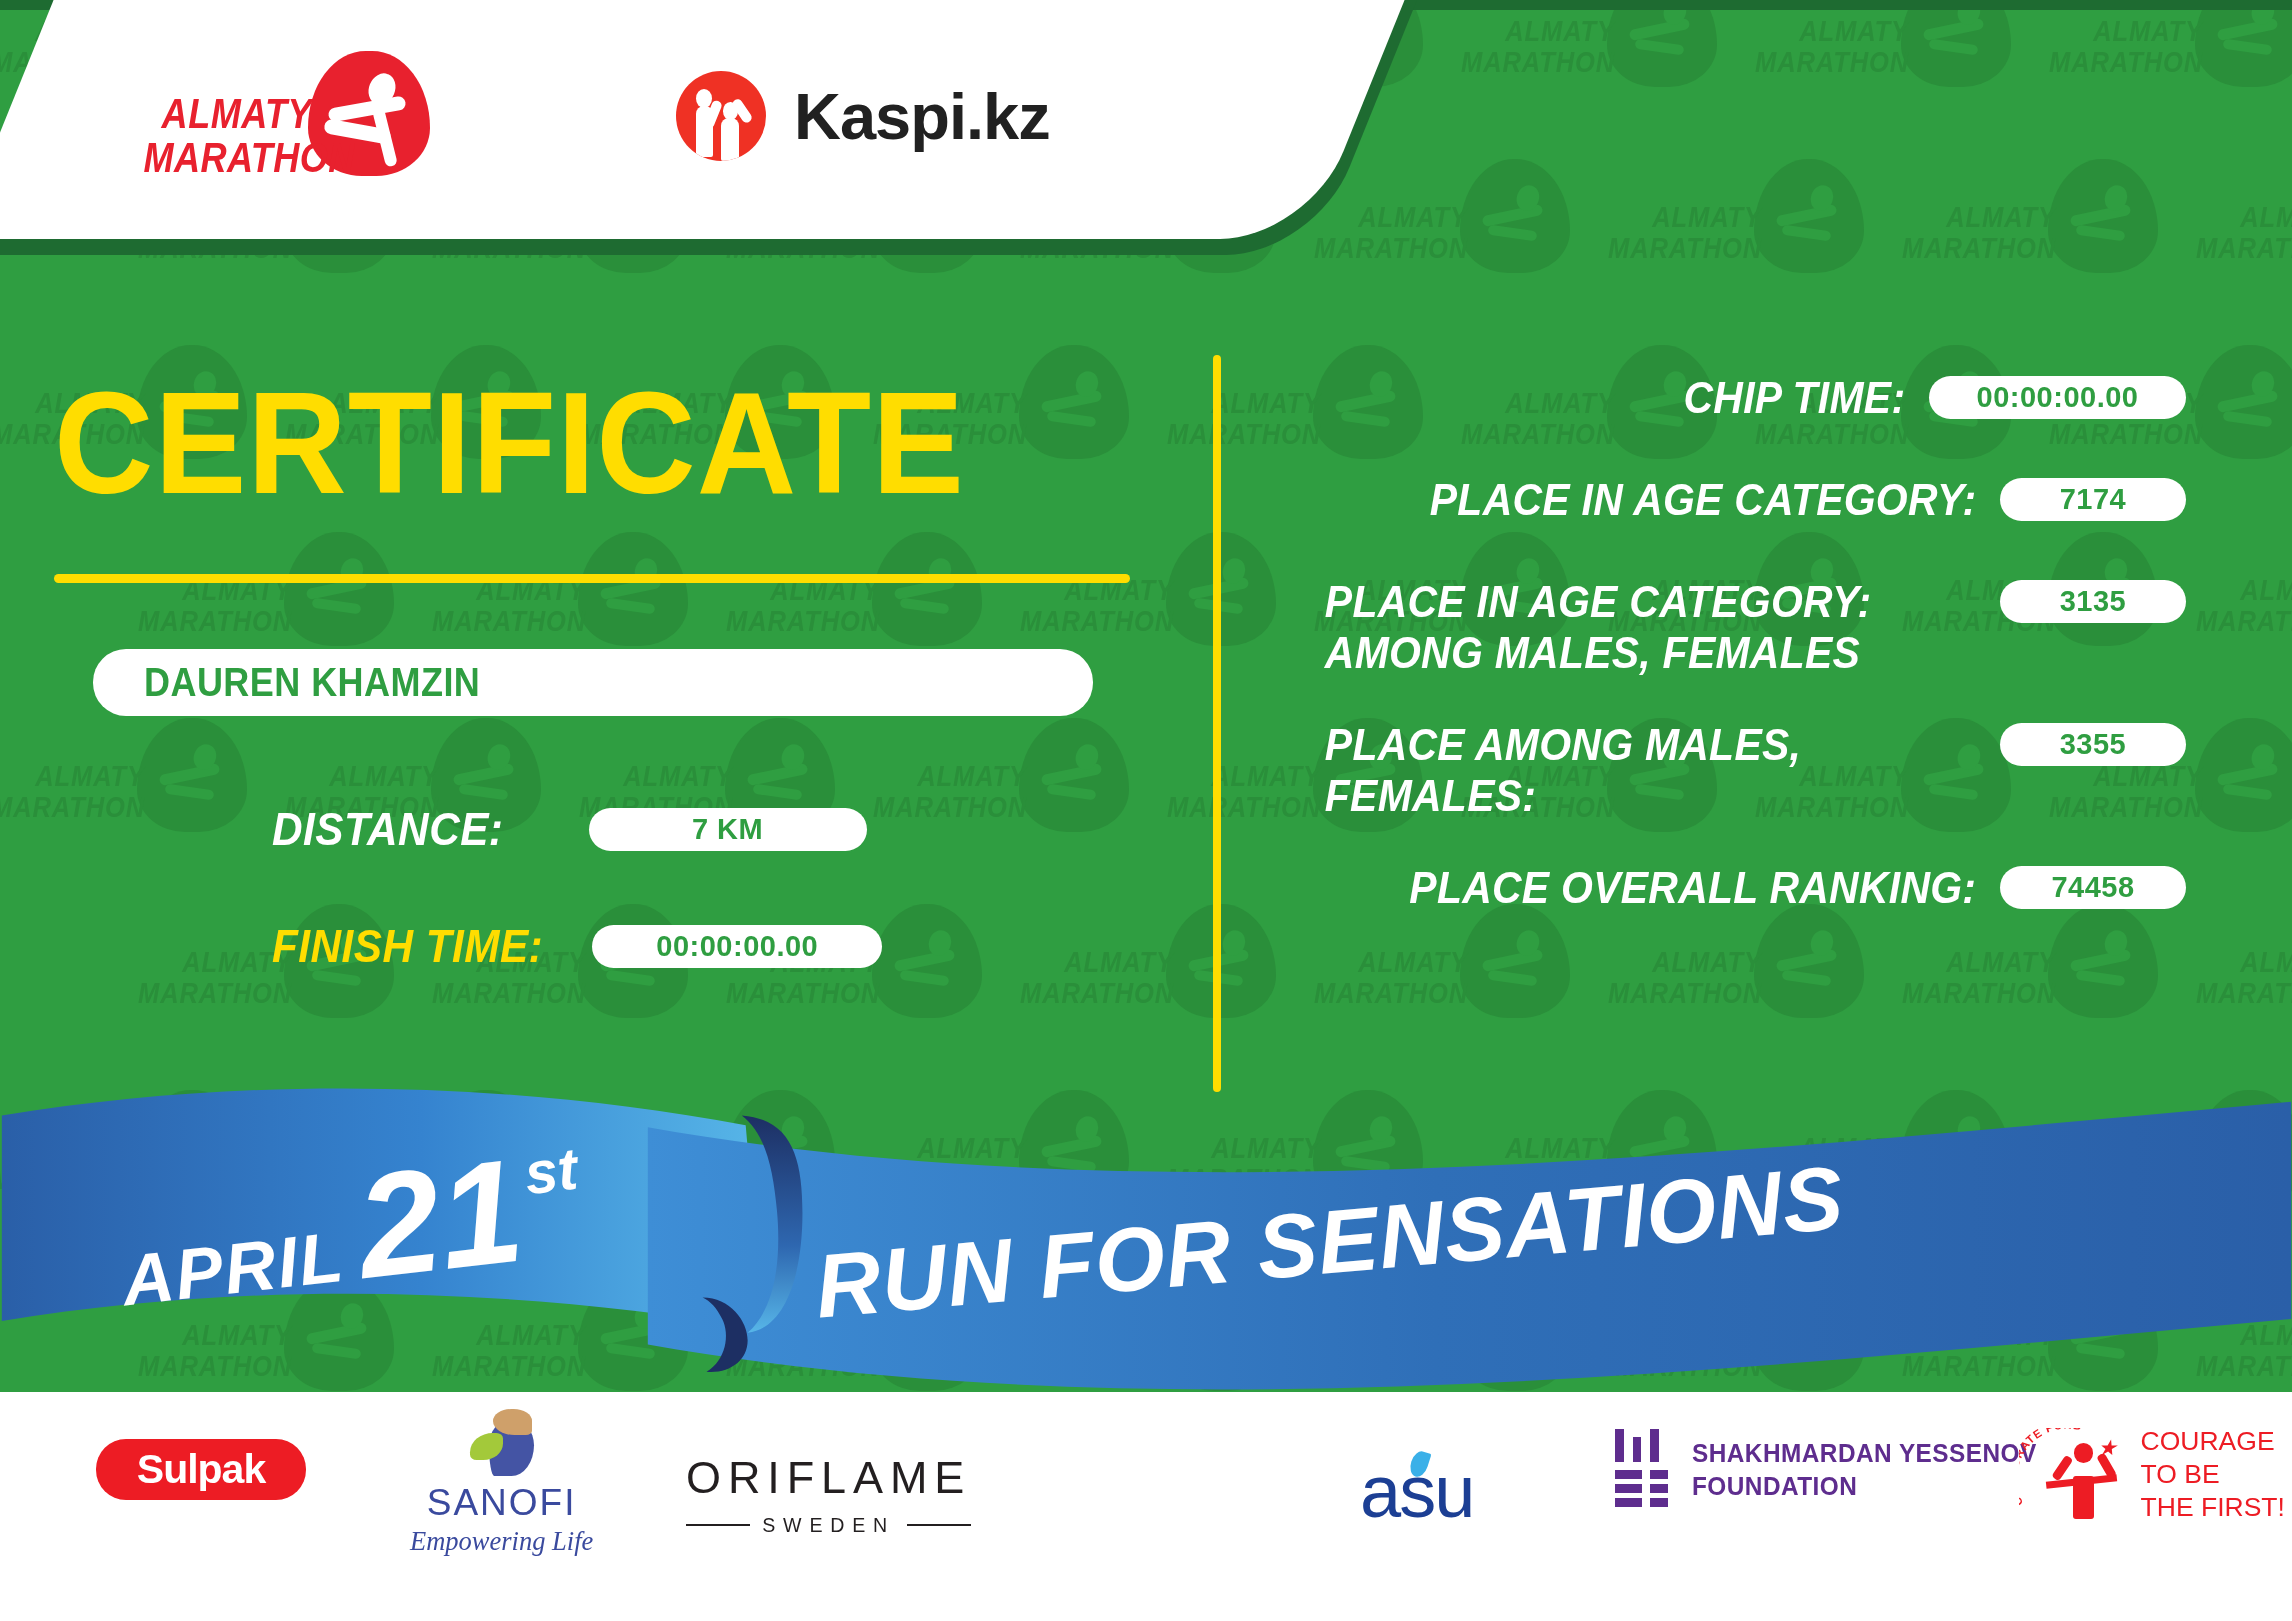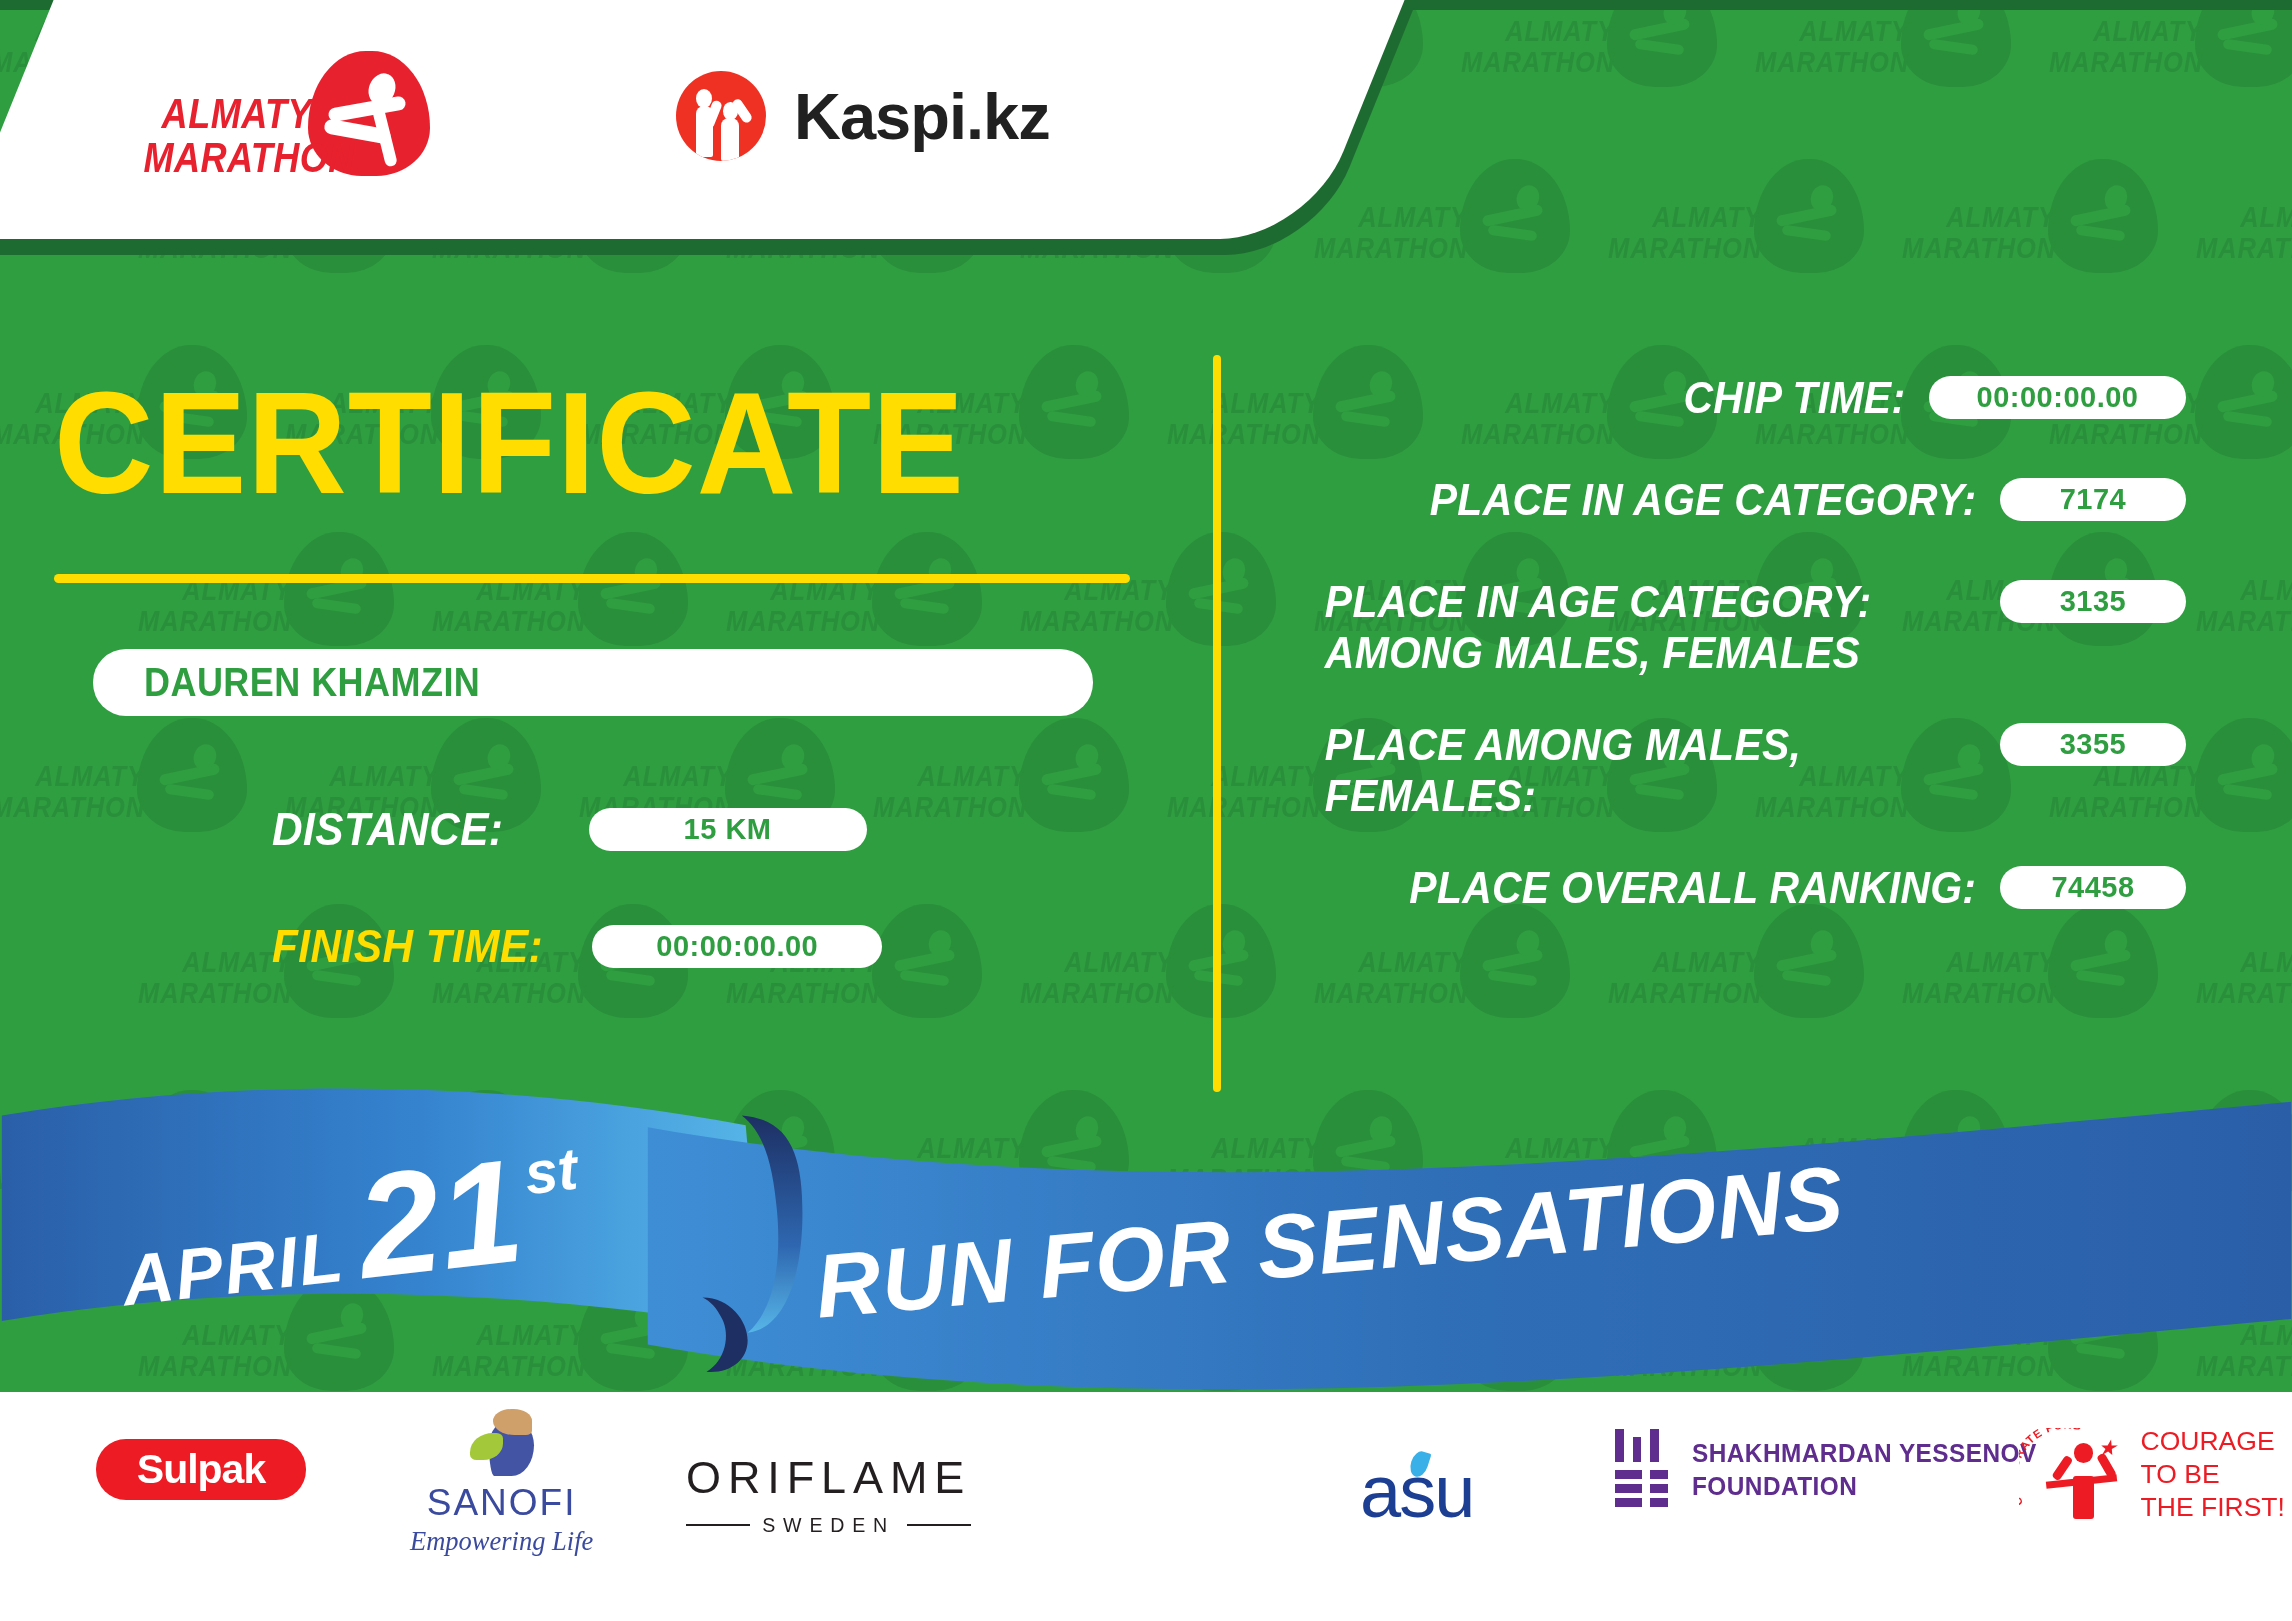--- a/index.html
+++ b/index.html
@@ -1119,21 +1119,21 @@
 
   <div class="cert-title">CERTIFICATE</div>
   <div class="cert-rule"></div>
 
   <div class="name-pill">
     <span class="name-text">DAUREN KHAMZIN</span>
   </div>
 
   <div class="left-row" id="row-distance">
     <span class="lbl white">DISTANCE:</span>
-    <span class="val-pill">15 KM</span>
+    <span class="val-pill">7 KM</span>
   </div>
 
   <div class="left-row" id="row-finish">
     <span class="lbl yellow">FINISH TIME:</span>
     <span class="val-pill">00:00:00.00</span>
   </div>
 
   <div class="divider"></div>
 
   <div class="stats" id="stats-list">

